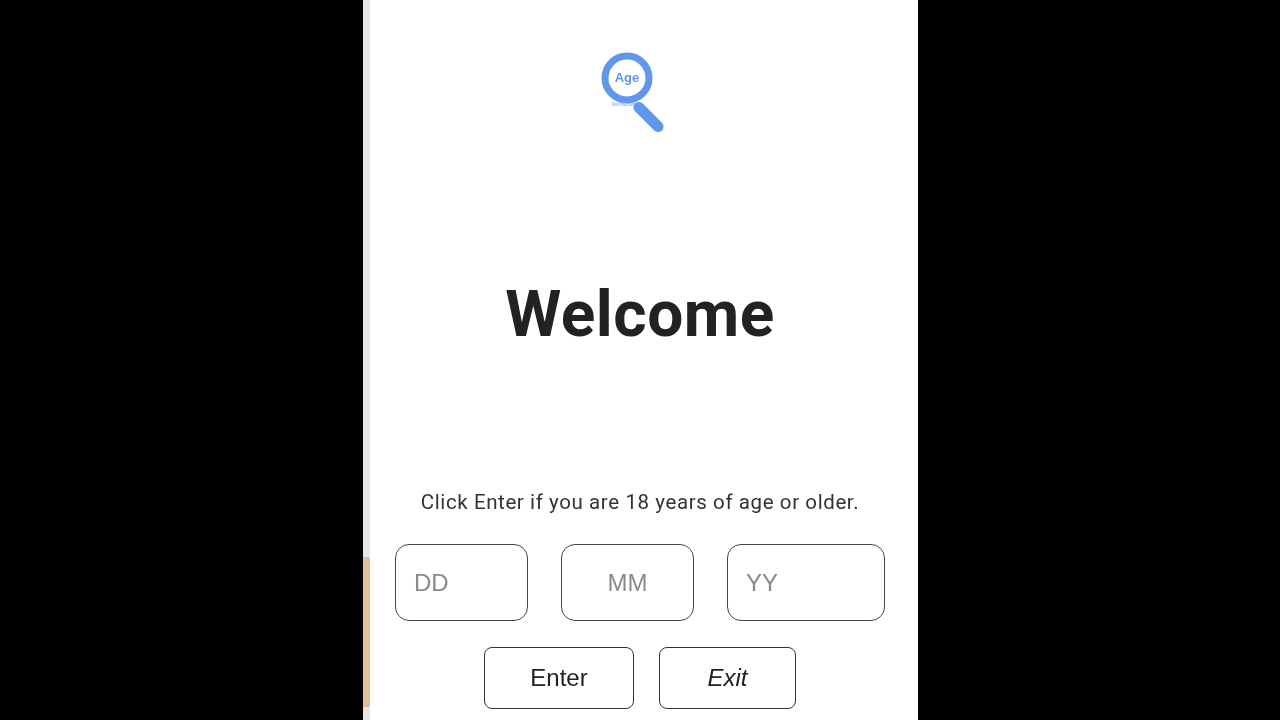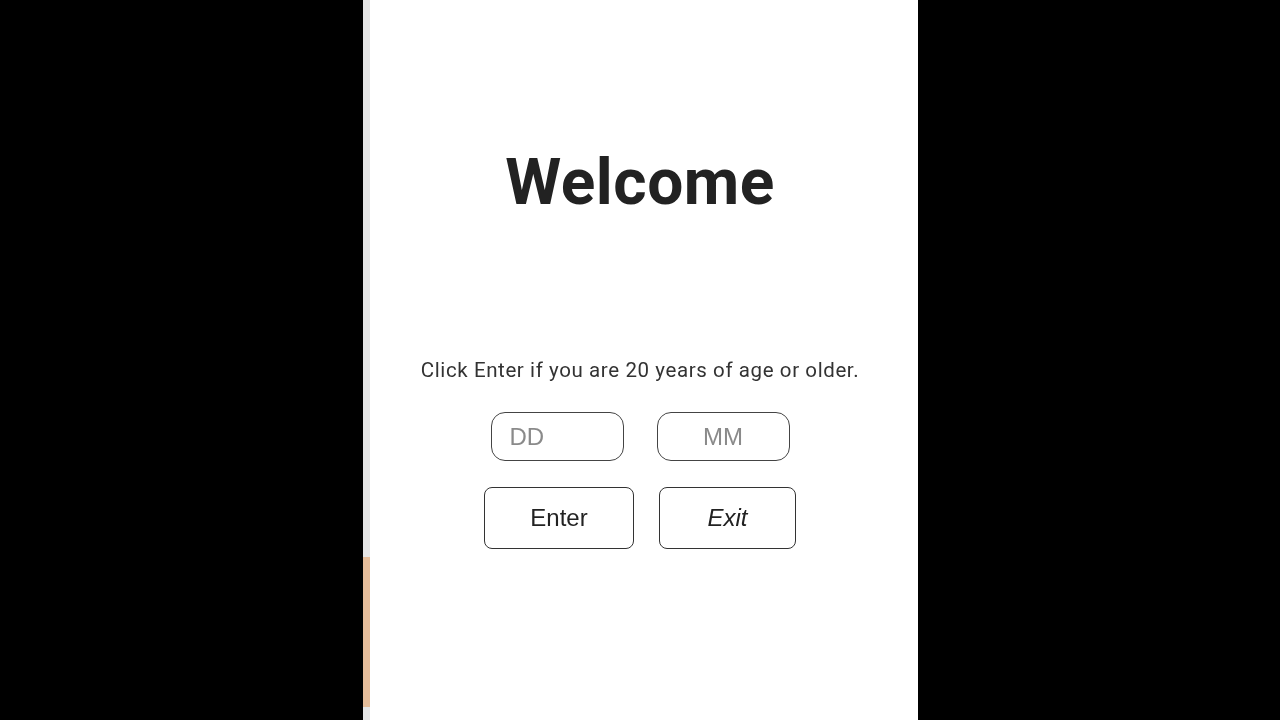--- a/index.html
+++ b/index.html
@@ -86,21 +86,21 @@
 
     .date-row {
       margin-top: 30px;
       width: 100%;
       display: flex;
       justify-content: center;
       gap: 33px;
     }
 
     .date-input {
-      height: 49px;
+      height: 77px;
       border: 1.5px solid #444;
       border-radius: 14px;
       background: #fff;
       font-size: 24px;
       color: #be185d;
       padding: 0 18px;
     }
     .date-input::placeholder {
       color: #8a8a8a;
     }
@@ -126,27 +126,38 @@
     }
     .btn.exit { width: 137px; font-style: italic; }
 
   </style>
 </head>
 <body>
 
 <div class="modal">
   <div class="left-edge"></div>
 
+  <div class="logo-wrap">
+    <div class="logo">
+      <svg width="80" height="80" viewBox="0 0 80 80">
+        <circle cx="27" cy="26" r="22" fill="none" stroke="#5f97ea" stroke-width="7"></circle>
+        <text x="27" y="30" text-anchor="middle" font-family="Arial, sans-serif" font-size="13" font-weight="bold" fill="#5f97ea">Age</text>
+        <text x="27" y="54" text-anchor="middle" font-family="Arial, sans-serif" font-size="5.8" font-weight="bold" fill="#8db5f1">Verification</text>
+        <rect x="43" y="46" width="11" height="38" rx="5.5" fill="#5f97ea" transform="rotate(-45 48.5 65)"></rect>
+      </svg>
+    </div>
+  </div>
 
   <h1 class="heading">Welcome</h1>
 
-  <p class="subtext">Click Enter if you are 20 years of age or older.</p>
+  <p class="subtext">Click Enter if you are 18 years of age or older.</p>
 
   <div class="date-row">
     <input class="date-input dd" type="text" placeholder="DD" style="">
     <input class="date-input mm" type="text" placeholder="MM" style="">
+    <input class="date-input yy" type="text" placeholder="YY" style="">
   </div>
 
   <div class="button-row">
     <button class="btn enter">Enter</button>
     <button class="btn exit">Exit</button>
   </div>
 </div>
 
 </body></html>

